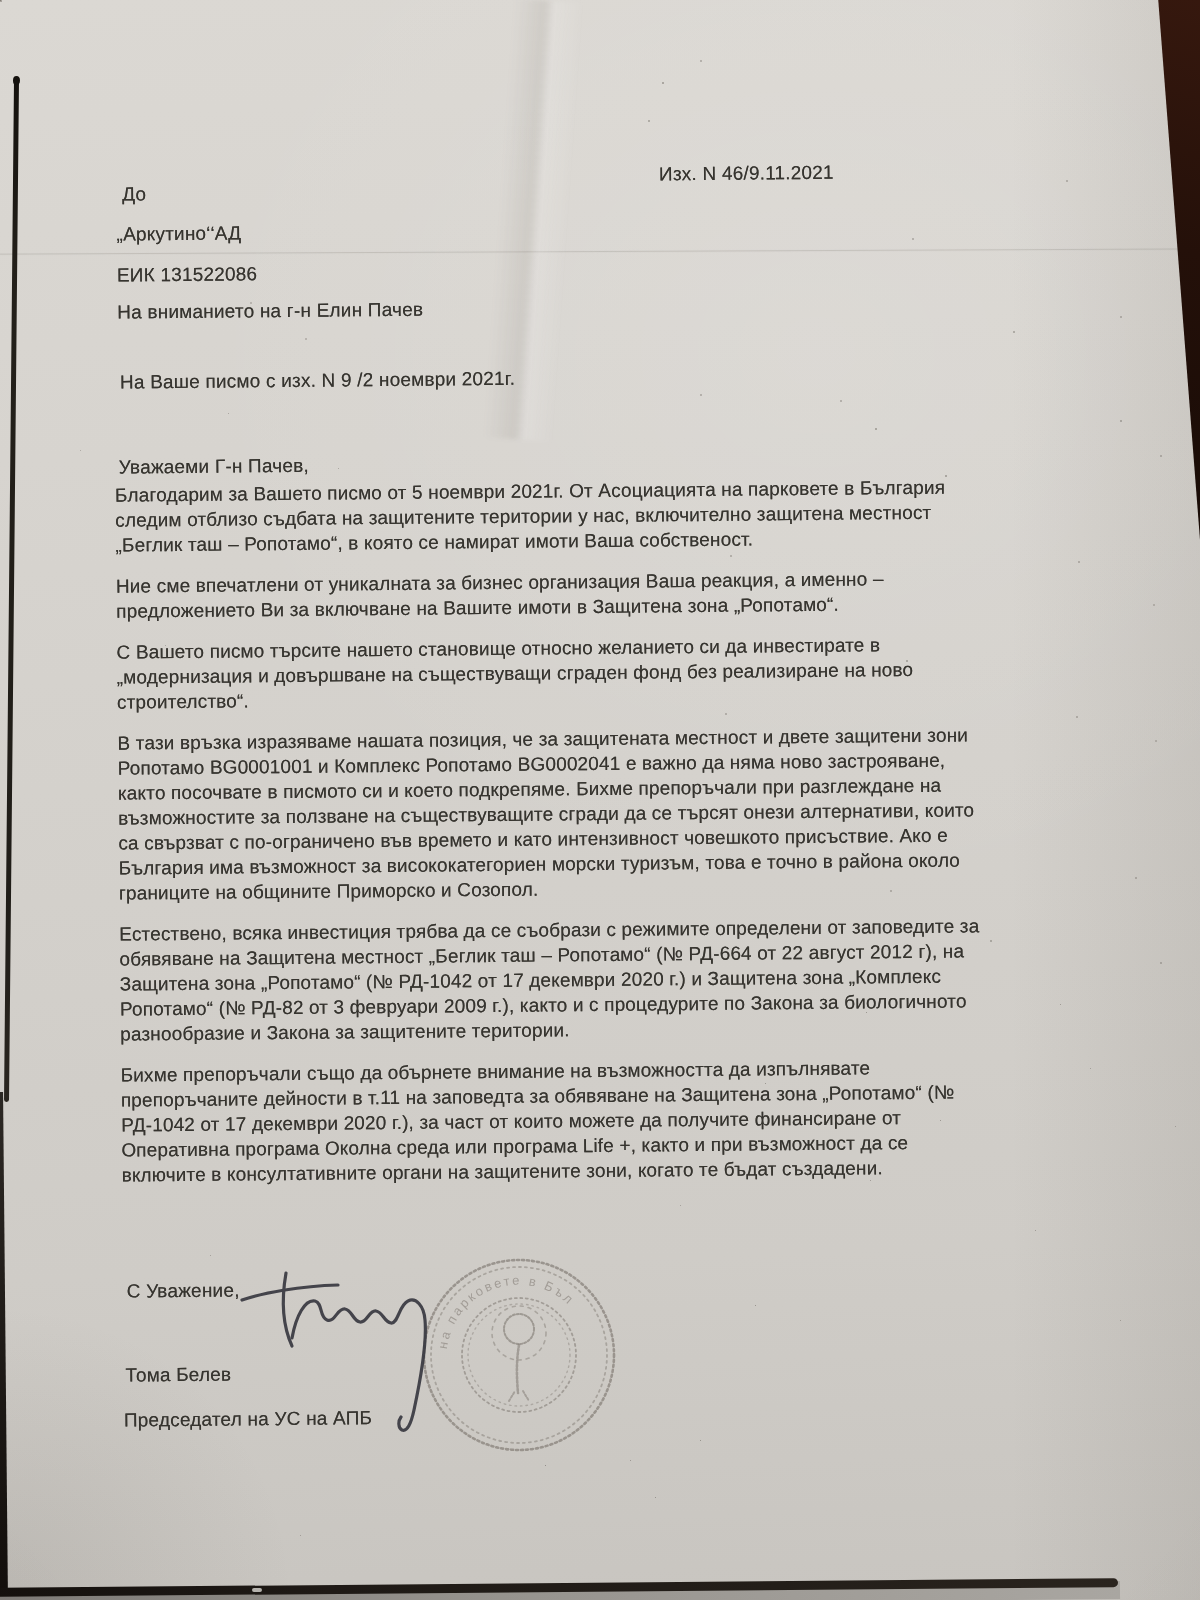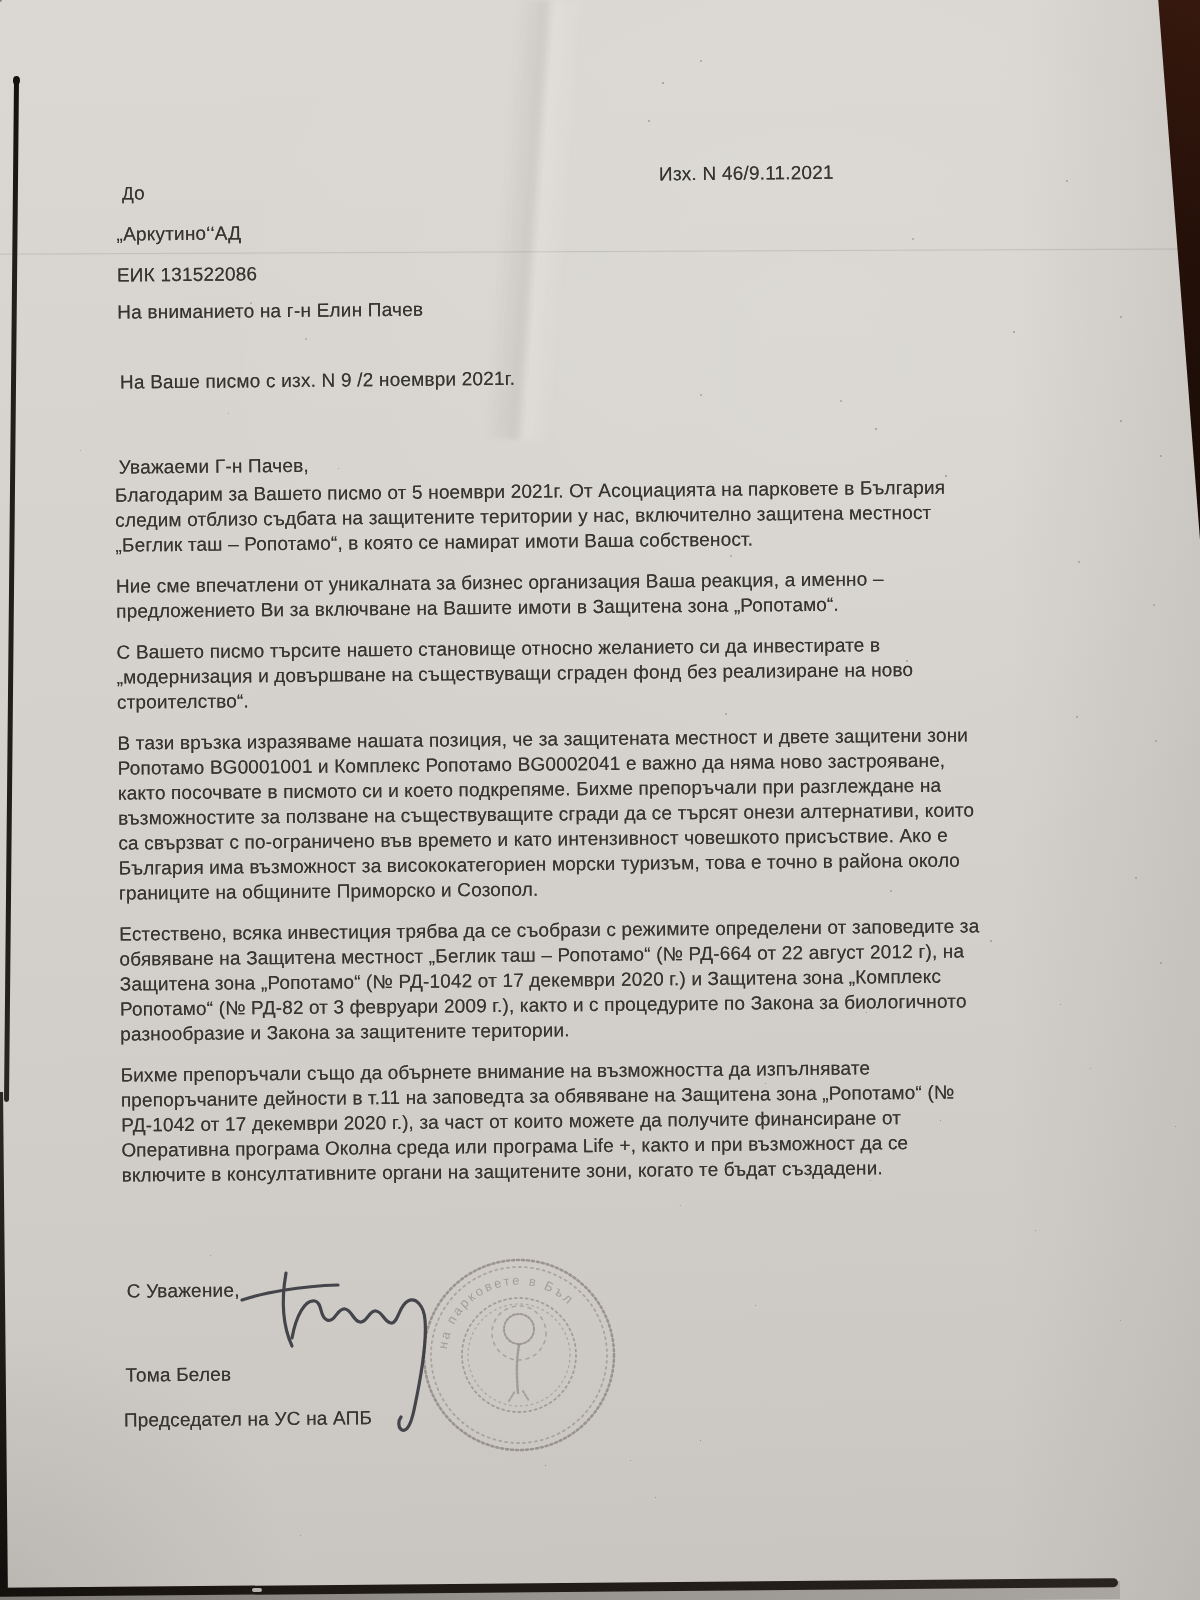--- a/index.html
+++ b/index.html
@@ -127,21 +127,21 @@
   <div class="corner-tr"></div>
   <div class="edge-left-line"></div>
   <div class="edge-left-low"></div>
   <div class="edge-bottom-under"></div>
   <div class="edge-bottom-line"></div>
   <div class="edge-bottom-notch"></div>
 
   <div class="ink">
     <div class="line" style="left:665px;top:164px;">Изх. N 46/9.11.2021</div>
 
-    <div class="line" style="left:128px;top:179px;font-family:Liberation Mono, monospace;">До</div>
+    <div class="line" style="left:128px;top:179px;">До</div>
     <div class="line" style="left:122px;top:219px;">„Аркутино‘‘АД</div>
     <div class="line" style="left:122px;top:260px;">ЕИК 131522086</div>
     <div class="line" style="left:122px;top:297px;">На вниманието на г-н Елин Пачев</div>
 
     <div class="line" style="left:124px;top:367px;">На Ваше писмо с изх. N 9 /2 ноември 2021г.</div>
     <div class="line" style="left:122px;top:452px;">Уважаеми Г-н Пачев,</div>
 
     <div class="para-flow">
       <p class="para">Благодарим за Вашето писмо от 5 ноември 2021г. От Асоциацията на парковете в България
 следим отблизо съдбата на защитените територии у нас, включително защитена местност

